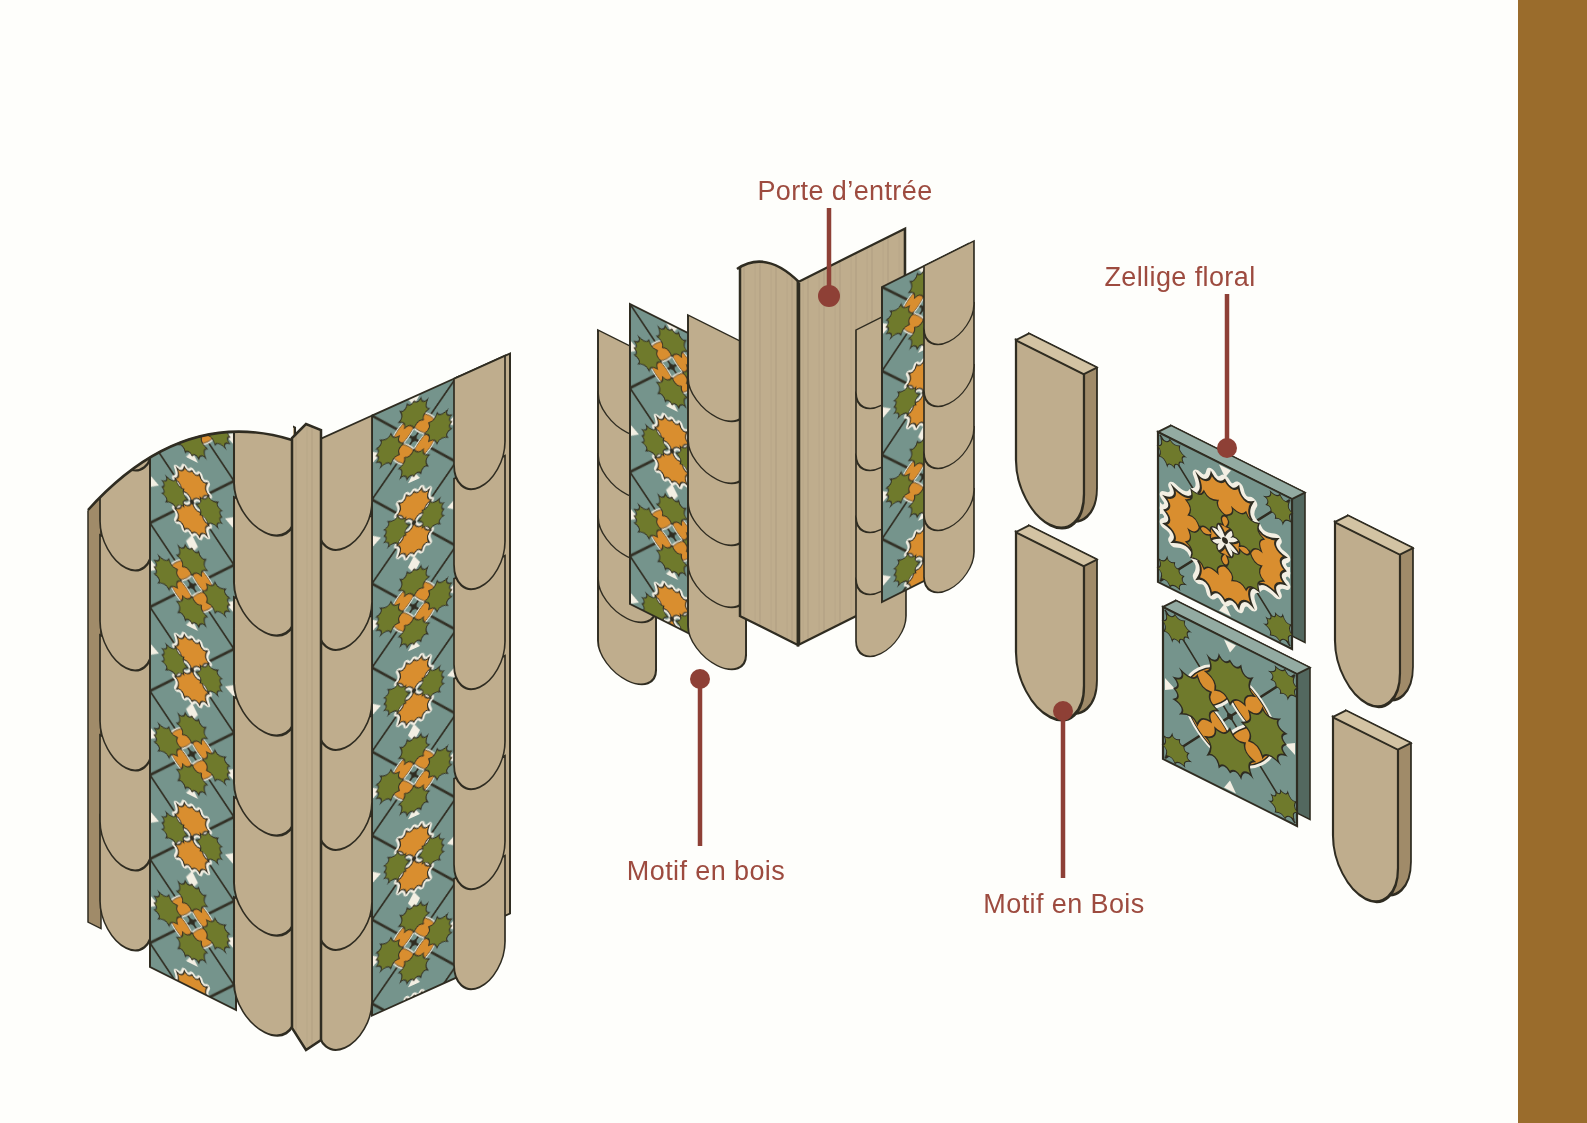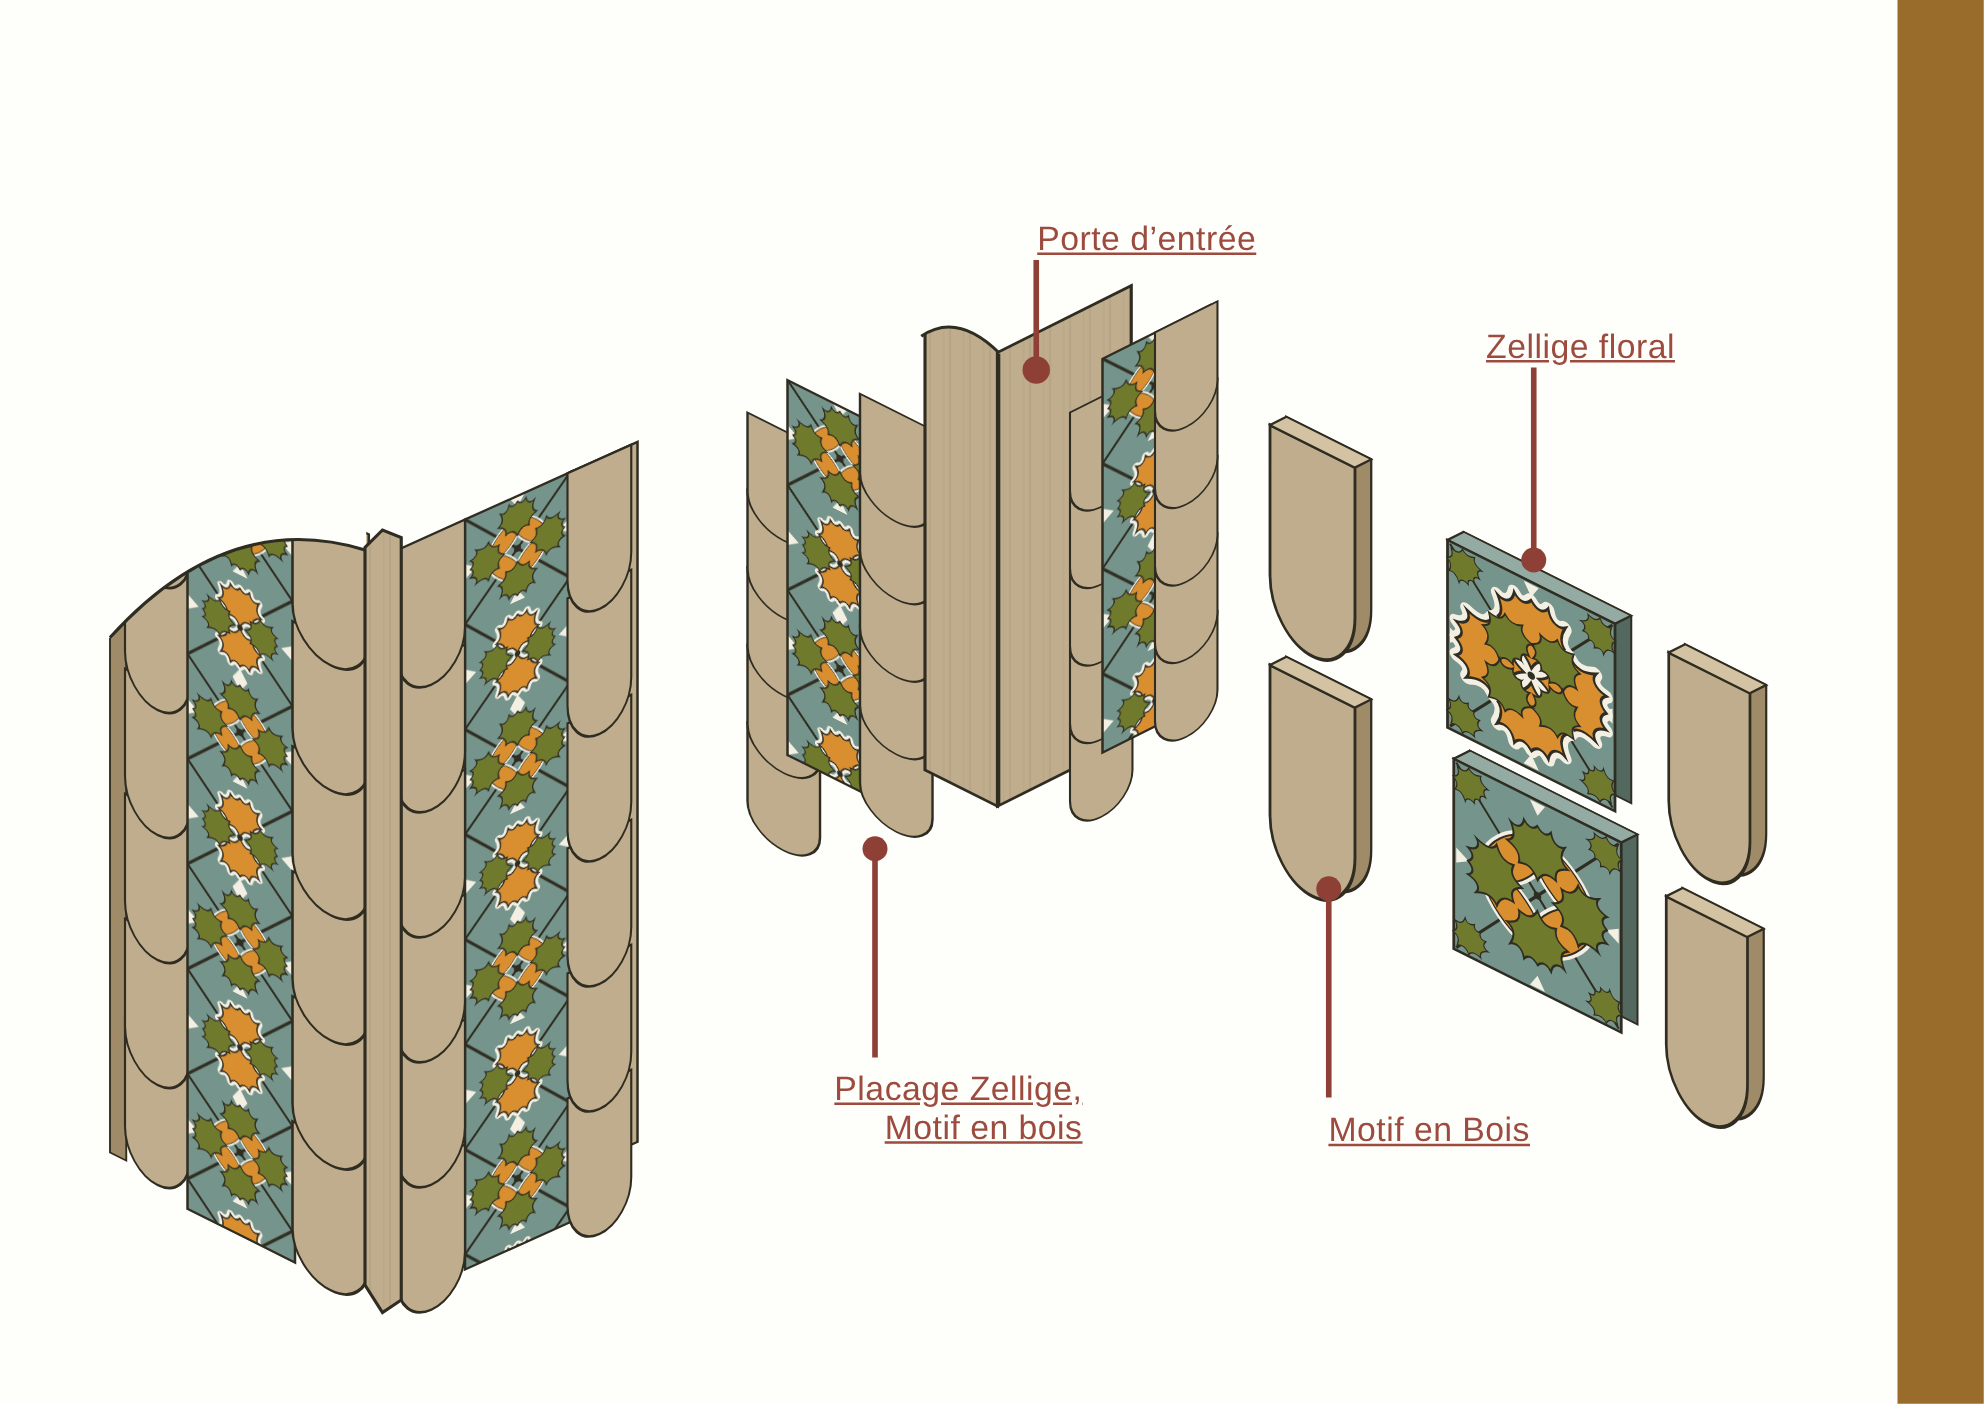--- a/index.html
+++ b/index.html
@@ -3,24 +3,23 @@
 <meta charset="utf-8">
 <style>
   html,body{margin:0;padding:0;}
   body{
     width:1587px;height:1123px;position:relative;overflow:hidden;
     background:var(--bg,#FEFEFB);
     font-family:"Liberation Sans", sans-serif;
   }
   .stage{position:absolute;left:0;top:0;width:1587px;height:1123px;}
   .lbl{
-    position:absolute;width:320px;text-align:right;
+    position:absolute;width:320px;text-align:center;
     color:var(--label,#9D4B3F);font-size:27px;letter-spacing:.4px;line-height:31px;
     user-select:none;
-    text-decoration:underline;
   }
   
   .f-wood{fill:var(--wood,#BFAD8D);}
   .f-woodd{fill:var(--woodSide,#A08B69);}
   .f-woodl{fill:var(--woodLight,#D3C3A3);}
   .f-teal{fill:var(--teal,#75948C);}
   .f-teald{fill:var(--tealSide,#53685F);}
   .f-teall{fill:var(--tealLight,#93ABA2);}
   .f-white{fill:var(--halo,#F3EFE3);}
   .f-bg{fill:var(--bg,#FEFEFB);}
@@ -276,18 +275,17 @@
     <circle cx="700" cy="679" r="10" class="f-leader"></circle>
     <line x1="700" y1="679" x2="700" y2="846" class="leader"></line>
     <circle cx="1063" cy="711" r="10" class="f-leader"></circle>
     <line x1="1063" y1="711" x2="1063" y2="878" class="leader"></line>
   </g>
 </svg>
 
 <div class="lbl" style="left:685px;top:176px;">Porte d’entrée</div>
 <div class="lbl" style="left:1020px;top:262px;">Zellige floral</div>
 <div class="lbl" style="left:546px;top:856px;">
-  <div>Placage Zellige,</div>
   <div>Motif en bois</div>
 </div>
 <div class="lbl" style="left:904px;top:889px;">Motif en Bois</div>
 
 <div class="bar"></div>
 
 </body></html>

